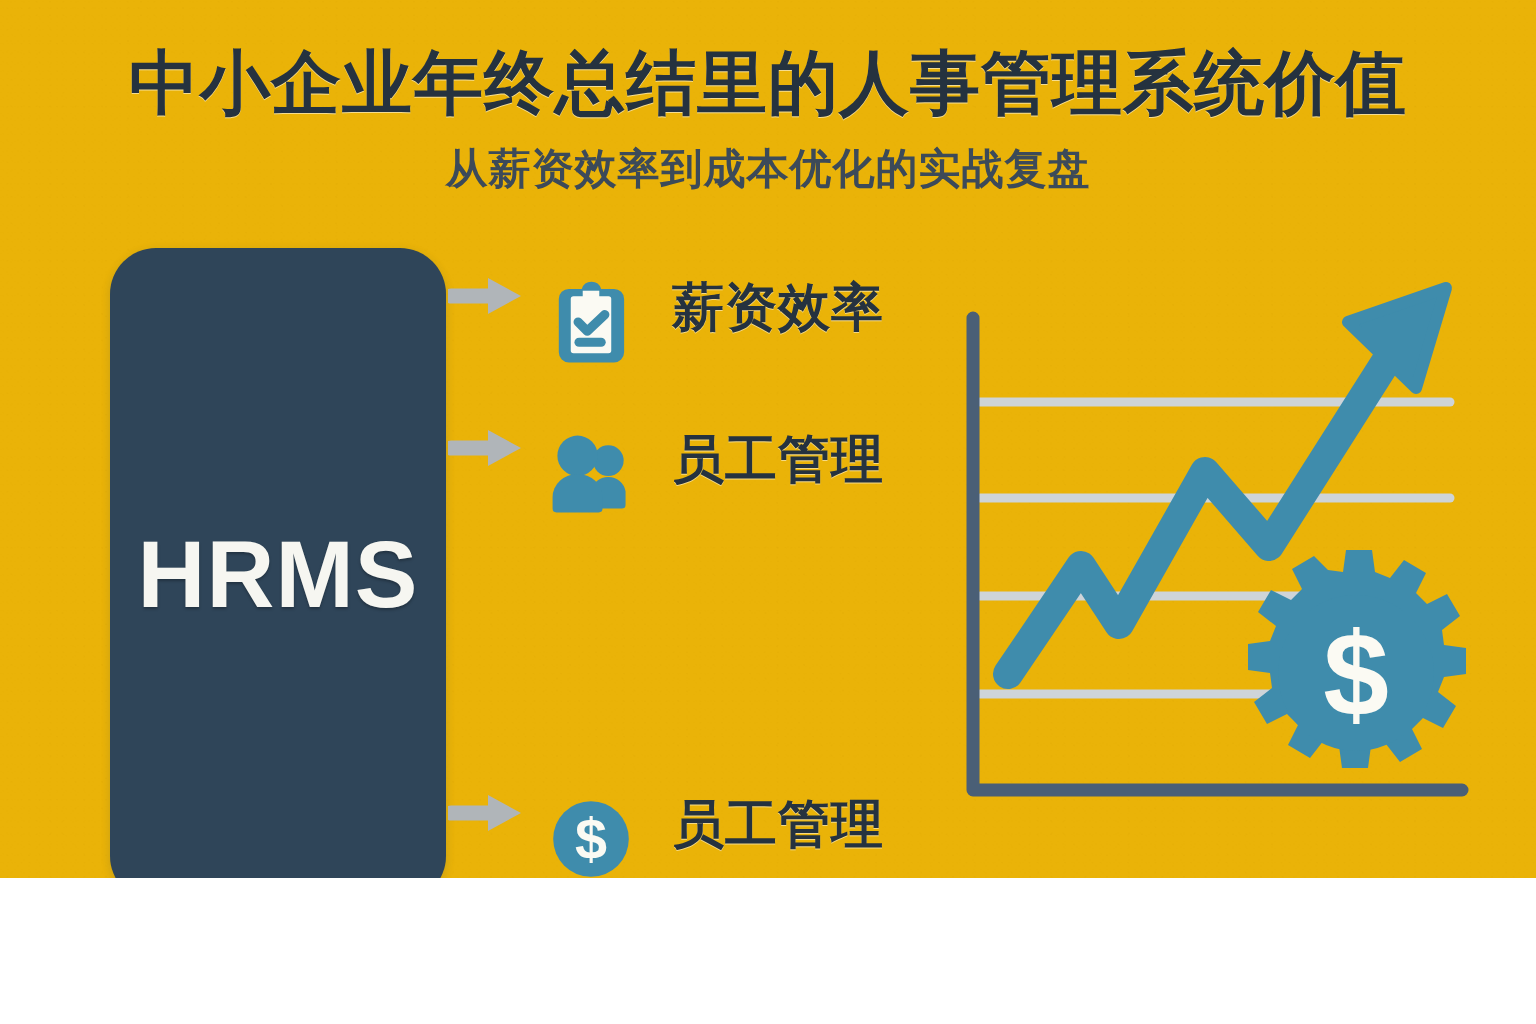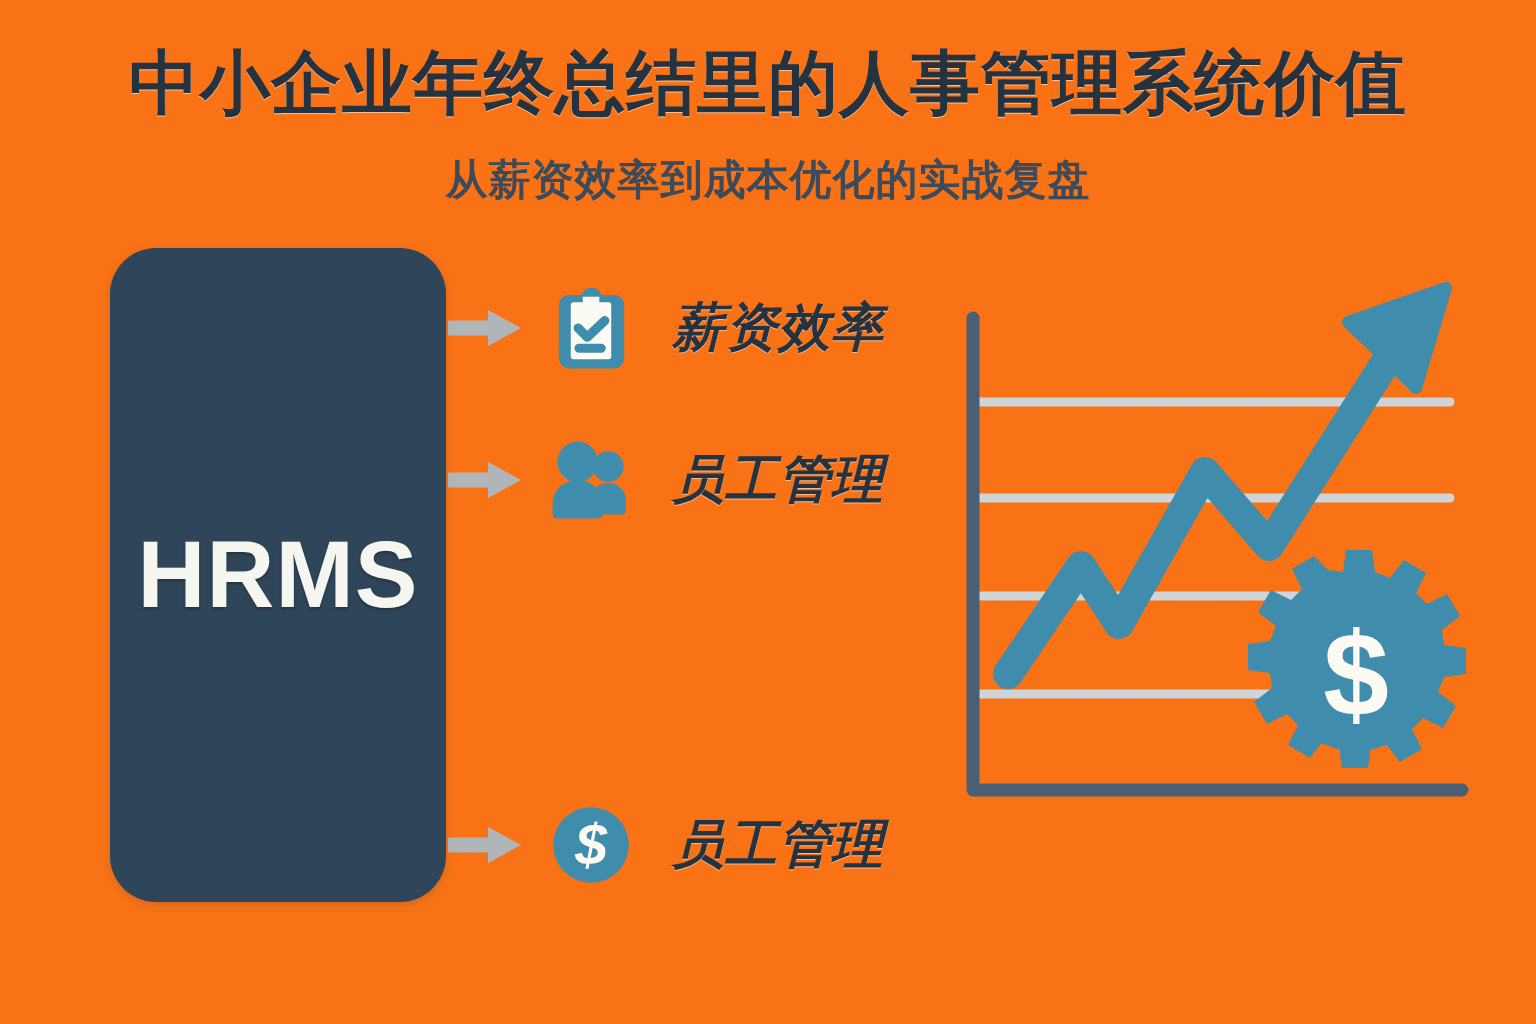--- a/index.html
+++ b/index.html
@@ -4,22 +4,22 @@
 <title>HRMS Infographic</title>
 <style>
   html, body {
     margin: 0;
     padding: 0;
     background: #ffffff;
   }
   #canvas {
     position: relative;
     width: 1536px;
-    height: 1024px;
-    background: #f97316;
+    height: 878px;
+    background: #eab308;
     overflow: hidden;
     font-family: "Liberation Sans", "DejaVu Sans", sans-serif;
   }
   
   #grain {
     position: absolute;
     inset: 0;
     pointer-events: none;
     opacity: .5;
     background-image:
@@ -39,21 +39,21 @@
   #title {
     font-size: 70px;
     font-weight: 700;
     color: #25323f;
     letter-spacing: 1px;
     line-height: 1.06;
     white-space: nowrap;
     text-shadow: 0 1px 0 rgba(255,255,255,.55);
   }
   #subtitle {
-    margin-top: 32px;
+    margin-top: 21px;
     font-size: 42px;
     font-weight: 600;
     color: #3c4a59;
     letter-spacing: 1px;
     white-space: nowrap;
   }
 
   
   #hrms-card {
     position: absolute;
@@ -75,23 +75,22 @@
     font-weight: 700;
     letter-spacing: 1px;
     text-shadow: 0 2px 3px rgba(0,0,0,.28);
   }
 
   
   .feature-row {
     position: absolute;
     left: 448px;
     display: flex;
-    align-items: center;
+    align-items: flex-start;
     height: 110px;
-    font-style: italic;
   }
   #feature-0 { top: 273px; }
   #feature-1 { top: 425px; }
   #feature-2 { top: 628px; }
   #feature-3 { top: 790px; }
 
   .arrow-connector {
     width: 78px;
     height: 46px;
     flex: 0 0 78px;

